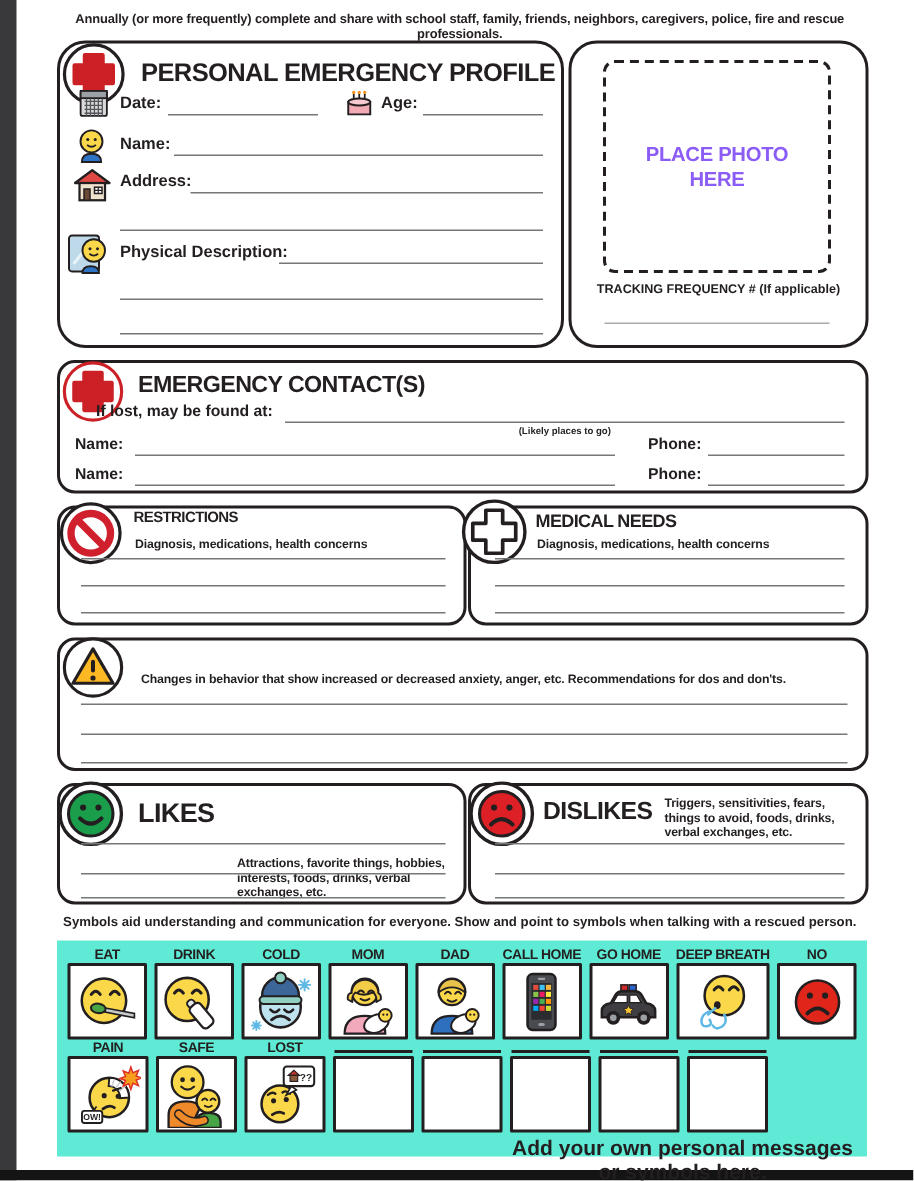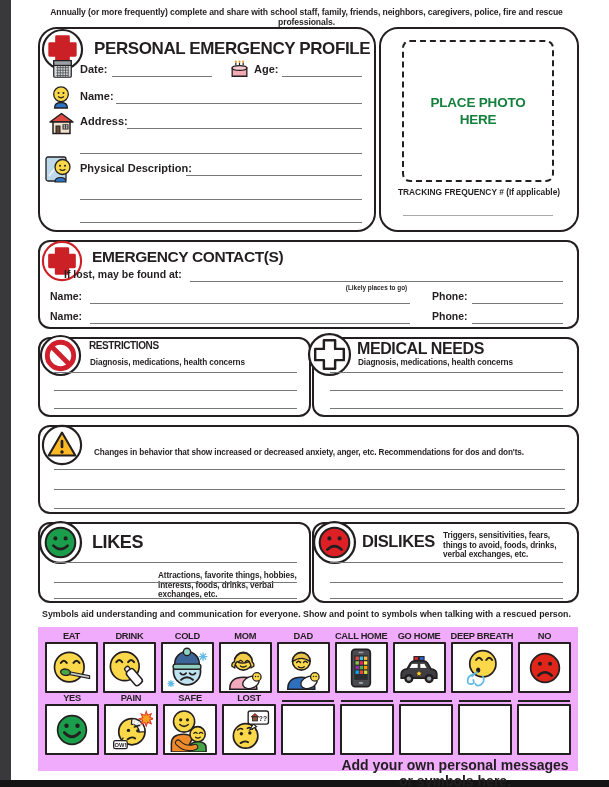--- a/index.html
+++ b/index.html
@@ -15,21 +15,21 @@
   .badge svg{display:block;width:100%;height:100%;}
   .sec-title{position:absolute;font-weight:bold;letter-spacing:-0.4px;white-space:nowrap;}
   .sec-sub{position:absolute;font-weight:bold;font-size:8.2px;line-height:9.6px;letter-spacing:-0.1px;}
   .flabel{position:absolute;font-weight:bold;font-size:11px;white-space:nowrap;}
   .slabel{position:absolute;font-weight:bold;font-size:10.5px;white-space:nowrap;}
   .wline{position:absolute;border-bottom:1.4px solid #76777a;height:0;}
   .ficon{position:absolute;}
   .ficon svg{display:block;width:100%;height:100%;}
   .photo-dash{position:absolute;left:21px;top:11px;width:148px;height:138px;border:2px dashed #231f20;
               border-radius:8px;display:flex;align-items:center;justify-content:center;text-align:center;}
-  .photo-text{color:#15803d;font-weight:bold;font-size:13.5px;line-height:17px;letter-spacing:-0.2px;}
+  .photo-text{color:#8b5cf6;font-weight:bold;font-size:13.5px;line-height:17px;letter-spacing:-0.2px;}
   .tracking{position:absolute;left:4px;right:4px;top:158px;text-align:center;font-weight:bold;font-size:8.4px;}
   .hint{position:absolute;text-align:center;font-weight:bold;font-size:6.4px;}
   .symbols-note{position:absolute;left:30px;top:609px;width:553px;text-align:center;
                 font-size:8.8px;font-weight:bold;}
   .board{position:absolute;left:38px;top:627px;width:540px;height:144px;background:#FBB93C;
          box-sizing:border-box;padding:4px 7px;}
   .sym-row{display:grid;grid-template-columns:repeat(9,1fr);column-gap:5px;}
   .sym-cell{display:flex;flex-direction:column;}
   .sym-label{height:11px;line-height:11px;text-align:center;font-weight:bold;font-size:9.3px;
              letter-spacing:-0.3px;white-space:nowrap;overflow:visible;}
@@ -173,21 +173,21 @@
     <div class="wline" style="left:14px;top:69px;right:12px;"></div>
   </section>
 
   <section class="box" style="left:312px;top:337px;width:263px;height:76px;border-radius:12px;">
     <div class="badge" style="left:-7px;top:-7px;width:45px;height:45px;">
       <svg viewBox="0 0 44 44">
           <circle cx="22" cy="22" r="20" fill="#fff" stroke="#231f20" stroke-width="2.2"></circle>
           <path d="M16.5 8h11v8.5H36v11h-8.5V36h-11v-8.5H8v-11h8.5z" fill="#fff" stroke="#231f20" stroke-width="2.4" stroke-linejoin="round"></path>
         </svg>
     </div>
-    <div class="sec-title" style="left:43px;top:1px;font-size:16px;">MEDICAL NEEDS</div>
+    <div class="sec-title" style="left:43px;top:1px;font-size:12px;">MEDICAL NEEDS</div>
     <div class="sec-sub" style="left:44px;top:19px;">Diagnosis, medications, health concerns</div>
     <div class="wline" style="left:16px;top:33px;right:14px;"></div>
     <div class="wline" style="left:16px;top:51px;right:14px;"></div>
     <div class="wline" style="left:16px;top:69px;right:14px;"></div>
   </section>
 
   <section class="box" style="left:38px;top:425px;width:537px;height:85px;border-radius:12px;">
     <div class="badge" style="left:1px;top:-3px;width:42px;height:42px;">
       <svg viewBox="0 0 44 44">
           <circle cx="22" cy="22" r="20" fill="#fff" stroke="#231f20" stroke-width="2.2"></circle>
@@ -231,21 +231,21 @@
     </div>
     <div class="sec-title" style="left:48px;top:8px;font-size:16.5px;">DISLIKES</div>
     <div class="sec-sub" style="left:129px;top:7px;width:128px;">Triggers, sensitivities, fears, things to avoid, foods, drinks, verbal exchanges, etc.</div>
     <div class="wline" style="left:16px;top:38px;right:14px;"></div>
     <div class="wline" style="left:16px;top:58px;right:14px;"></div>
     <div class="wline" style="left:16px;top:74px;right:14px;"></div>
   </section>
 
   <div class="symbols-note">Symbols aid understanding and communication for everyone. Show and point to symbols when talking with a rescued person.</div>
 
-  <div class="board" style="background: #f0abfc;">
+  <div class="board" style="background: #5eead4;">
     <div class="sym-row" id="sym-row-1">
         <div class="sym-cell">
           <div class="sym-label">EAT</div>
           <div class="sym-box">
             <svg viewBox="0 0 52 52">
               <circle cx="24" cy="25" r="17.5" fill="#FBD84A" stroke="#231f20" stroke-width="2"></circle>
               <path d="M14 20q3.5-5 7 0M29 20q3.5-5 7 0" fill="none" stroke="#231f20" stroke-width="2.4" stroke-linecap="round"></path>
               <path d="M24 30.5 L48 35 L48 38.5 L24 33.8 Z" fill="#C9CACB" stroke="#231f20" stroke-width="1.3"></path>
               <ellipse cx="19.5" cy="31" rx="5.8" ry="3.7" fill="#4AA546" stroke="#231f20" stroke-width="1.6" transform="rotate(8 19.5 31)"></ellipse>
             </svg>
@@ -377,31 +377,20 @@
               <circle cx="26" cy="26" r="17" fill="#E0251B" stroke="#231f20" stroke-width="2"></circle>
               <circle cx="20" cy="21" r="2.4" fill="#231f20"></circle>
               <circle cx="32" cy="21" r="2.4" fill="#231f20"></circle>
               <path d="M18 35q8-8 16 0" fill="none" stroke="#231f20" stroke-width="3" stroke-linecap="round"></path>
             </svg>
           </div>
         </div>
       </div>
     <div class="sym-row" id="sym-row-2">
         <div class="sym-cell">
-          <div class="sym-label">YES</div>
-          <div class="sym-box">
-            <svg viewBox="0 0 52 52">
-              <circle cx="26" cy="26" r="17" fill="#1B9E4B" stroke="#231f20" stroke-width="2"></circle>
-              <circle cx="19.5" cy="21" r="2.6" fill="#231f20"></circle>
-              <circle cx="32.5" cy="21" r="2.6" fill="#231f20"></circle>
-              <path d="M17 29q9 10 18 0" fill="none" stroke="#231f20" stroke-width="3.4" stroke-linecap="round"></path>
-            </svg>
-          </div>
-        </div>
-        <div class="sym-cell">
           <div class="sym-label">PAIN</div>
           <div class="sym-box">
             <svg viewBox="0 0 52 52">
               <circle cx="27" cy="28" r="15.5" fill="#FBD84A" stroke="#231f20" stroke-width="2"></circle>
               <path d="M27 12.5a15.5 15.5 0 0 1 15.5 15.5l-7 .5a9 9 0 0 0-9-9.5z" fill="#fff" stroke="#231f20" stroke-width="1.5"></path>
               <path d="M31 13.5l-2 6M36 15.5l-4 5M40 19l-5 4" stroke="#c9cacb" stroke-width="1"></path>
               <path d="M44 4l1.6 4.4 4.4-1.8-1.8 4.4 4.4 1.6-4.4 1.6 1.8 4.4-4.4-1.8L44 21.6l-1.6-4.4-4.4 1.8 1.8-4.4-4.4-1.6 4.4-1.6-1.8-4.4 4.4 1.8z" fill="#F6A01E" stroke="#DF3226" stroke-width="1.2"></path>
               <circle cx="23" cy="26.5" r="2" fill="#231f20"></circle>
               <path d="M30 22.5l6-2" stroke="#231f20" stroke-width="1.8" stroke-linecap="round"></path>
               <circle cx="34" cy="27" r="2" fill="#231f20"></circle>

